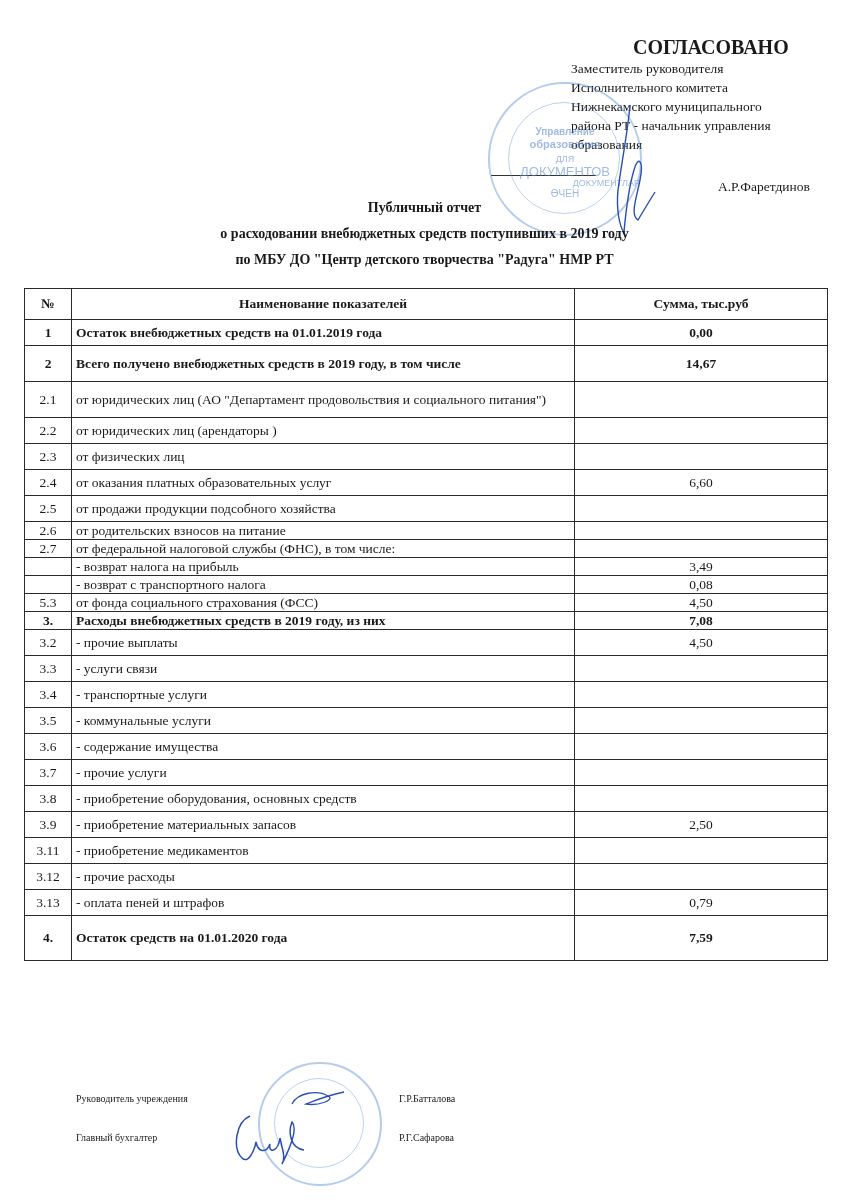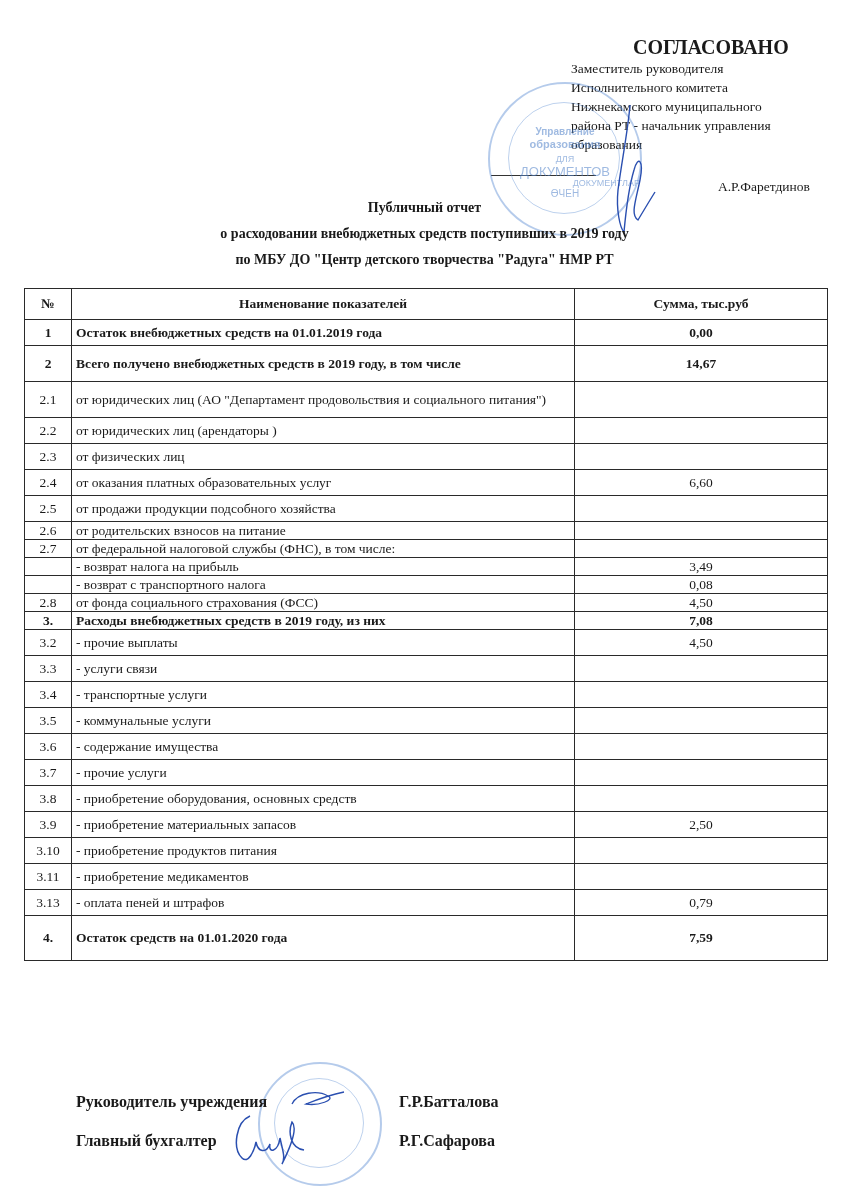--- a/index.html
+++ b/index.html
@@ -33,21 +33,21 @@
   table.report th { font-weight: bold; height: 30px; text-align: center; }
   .c-num { width: 38px; text-align: center; }
   .c-name { width: 494px; text-align: left; }
   .c-sum { text-align: center; }
   tr.bold td { font-weight: bold; }
   tr.h26 td { height: 25px; }
   tr.h18 td { height: 17px; margin-left: 40px; }
   tr.h38 td { height: 35px; line-height: 16px; }
   tr.h46 td { height: 44px; }
 
-  .footer { position: absolute; font-size: 16px; white-space: nowrap; font-weight: bold; }
+  .footer { position: absolute; font-size: 10px; white-space: nowrap; }
 </style>
 </head>
 <body>
 
 <div class="approval">
   <div class="head">СОГЛАСОВАНО</div>
   <div class="line" style="top:22px">Заместитель руководителя</div>
   <div class="line" style="top:41px">Исполнительного комитета</div>
   <div class="line" style="top:60px">Нижнекамского муниципального</div>
   <div class="line" style="top:79px">района РТ - начальник управления</div>
@@ -131,21 +131,21 @@
       <td class="c-num"></td>
       <td class="c-name">- возврат налога на прибыль</td>
       <td class="c-sum">3,49</td>
     </tr>
     <tr class="h18">
       <td class="c-num"></td>
       <td class="c-name">- возврат с транспортного налога</td>
       <td class="c-sum">0,08</td>
     </tr>
     <tr class="h18">
-      <td class="c-num">2.8</td>
+      <td class="c-num">5.3</td>
       <td class="c-name"> от фонда социального страхования (ФСС)</td>
       <td class="c-sum">4,50</td>
     </tr>
     <tr class="bold h18">
       <td class="c-num">3.</td>
       <td class="c-name">Расходы внебюджетных средств в 2019 году, из них</td>
       <td class="c-sum">7,08</td>
     </tr>
     <tr class="h26">
       <td class="c-num">3.2</td>
@@ -181,27 +181,27 @@
       <td class="c-num">3.8</td>
       <td class="c-name">- приобретение оборудования, основных средств</td>
       <td class="c-sum"></td>
     </tr>
     <tr class="h26">
       <td class="c-num">3.9</td>
       <td class="c-name">- приобретение материальных запасов</td>
       <td class="c-sum">2,50</td>
     </tr>
     <tr class="h26">
-      <td class="c-num">3.10</td>
-      <td class="c-name">- приобретение продуктов питания</td>
-      <td class="c-sum"></td>
-    </tr>
-    <tr class="h26">
       <td class="c-num">3.11</td>
       <td class="c-name">- приобретение медикаментов</td>
+      <td class="c-sum"></td>
+    </tr>
+    <tr class="h26">
+      <td class="c-num">3.12</td>
+      <td class="c-name">- прочие расходы</td>
       <td class="c-sum"></td>
     </tr>
     <tr class="h26">
       <td class="c-num">3.13</td>
       <td class="c-name">- оплата пеней и штрафов</td>
       <td class="c-sum">0,79</td>
     </tr>
     <tr class="bold h46">
       <td class="c-num">4.</td>
       <td class="c-name">Остаток средств на 01.01.2020 года</td>

